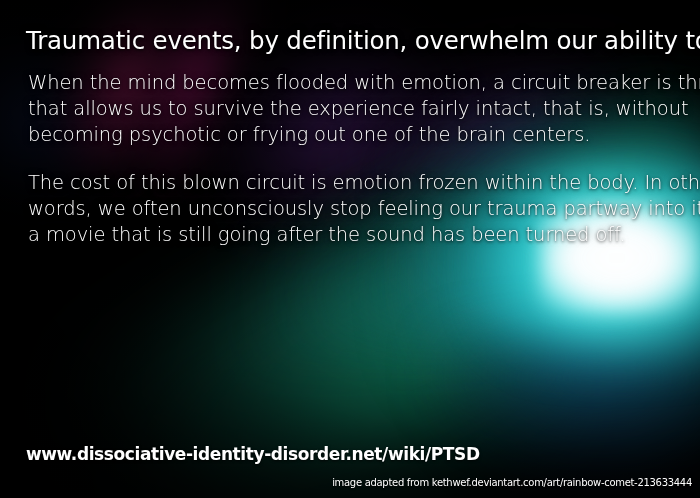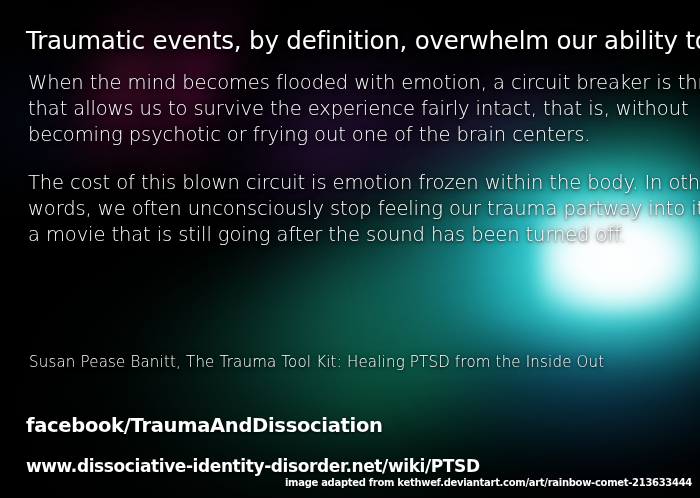--- a/index.html
+++ b/index.html
@@ -195,28 +195,27 @@
     top: 414px;
     font-size: 19.5px;
     font-weight: 700;
     letter-spacing: -0.3px;
   }
   #footer-url {
     top: 444px;
     font-size: 17px;
     font-weight: 700;
     letter-spacing: -0.4px;
-    margin-top: 12px;
   }
   #credit {
     position: absolute;
     right: 8px;
     top: 477px;
     font-size: 10px;
-    font-weight: 700;
+    font-weight: 400;
     color: #ffffff;
     font-family: "DejaVu Sans", sans-serif;
     letter-spacing: -0.3px;
     text-shadow: 0 1px 2px rgba(0,0,0,0.9);
     white-space: pre;
   }
 </style>
 </head>
 <body>
 
@@ -246,22 +245,20 @@
 
     <div id="para-1" class="hand para">When the mind becomes flooded with emotion, a circuit breaker is thrown
 that allows us to survive the experience fairly intact, that is, without
 becoming psychotic or frying out one of the brain centers.</div>
 
     <div id="para-2" class="hand para">The cost of this blown circuit is emotion frozen within the body. In other
 words, we often unconsciously stop feeling our trauma partway into it, like
 a movie that is still going after the sound has been turned off.</div>
 
 
-    <div id="attribution" class="hand">Susan Pease Banitt, The Trauma Tool Kit: Healing PTSD from the Inside Out</div>
-
-    <div id="footer-facebook" class="footer-line">facebook/TraumaAndDissociation</div>
+
 
     <div id="footer-url" class="footer-line">www.dissociative-identity-disorder.net/wiki/PTSD</div>
 
     <div id="credit">image adapted from kethwef.deviantart.com/art/rainbow-comet-213633444</div>
 
   </div>
 </div>
 
 </body></html>

